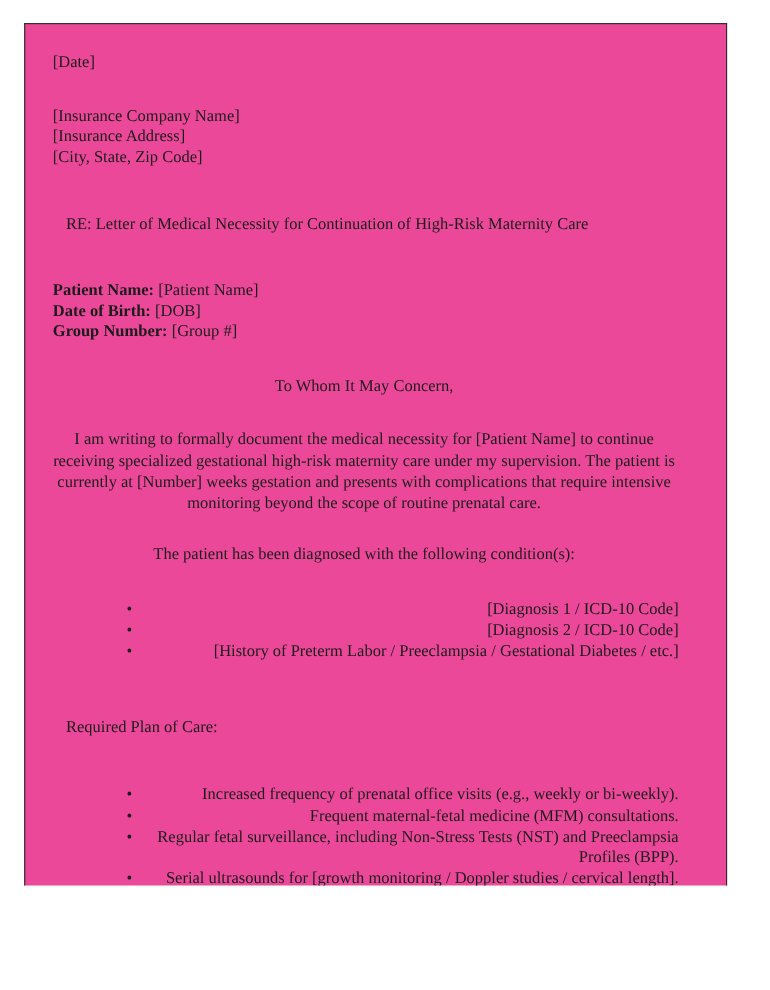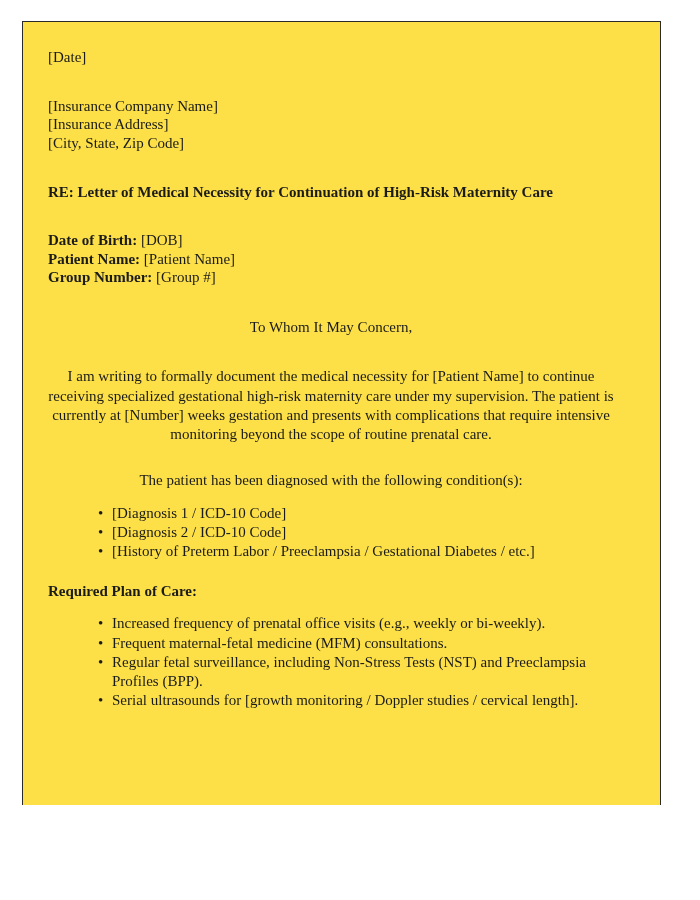--- a/index.html
+++ b/index.html
@@ -18,21 +18,21 @@
   }
 
   
   .page-sheet {
     position: absolute;
     left: 22px;
     top: 21px;
     width: 639px;
     height: 784px;
     box-sizing: border-box;
-    background: #fde047;
+    background: #ec4899;
     border-top: 1.4px solid #2a2a2a;
     border-left: 1.4px solid #2a2a2a;
     border-right: 1.4px solid #2a2a2a;
     border-bottom: none;
     overflow: hidden;
   }
 
   .page-body {
     padding: 26px 26px 0 25px;
   }
@@ -50,45 +50,46 @@
     font-size: 15px;
     line-height: 19.3px;
     text-align: center;
     margin: 0;
     max-width: 566px;
   }
 
   .section-heading {
     font-size: 15px;
     line-height: 18.6px;
-    font-weight: bold;
-    margin: 0;
+    font-weight: normal;
+    margin: 12px;
   }
 
   .field-label {
     font-weight: bold;
   }
 
   
   .gap-date     { height: 31px; }
   .gap-addr     { height: 31px; }
   .gap-re       { height: 30px; }
   .gap-info     { height: 32px; }
   .gap-salut    { height: 30px; }
   .gap-para     { height: 26px; }
   .gap-list     { height: 14px; }
   .gap-afterlist{ height: 20px; }
 
   
   ul.doc-list {
-    margin: 0;
+    margin: 17px;
     padding: 0;
     list-style: none;
     font-size: 15px;
     line-height: 19.3px;
+    text-align: right;
   }
   ul.doc-list > li {
     position: relative;
     padding-left: 64px;
     max-width: 566px;
     margin: 0;
   }
   ul.doc-list > li::before {
     content: "\2022";
     position: absolute;
@@ -117,26 +118,26 @@
     </div>
 
     <div class="gap-addr"></div>
 
     <div class="section-heading">RE: Letter of Medical Necessity for Continuation of High-Risk Maternity Care</div>
 
     <div class="gap-re"></div>
 
     <div class="tight-block">
       <div class="line">
+        <span class="field-label">Patient Name:</span>
+        <span>[Patient Name]</span>
+      </div>
+      <div class="line">
         <span class="field-label">Date of Birth:</span>
         <span>[DOB]</span>
-      </div>
-      <div class="line">
-        <span class="field-label">Patient Name:</span>
-        <span>[Patient Name]</span>
       </div>
       <div class="line">
         <span class="field-label">Group Number:</span>
         <span>[Group #]</span>
       </div>
     </div>
 
     <div class="gap-info"></div>
 
     <div class="para">To Whom It May Concern,</div>

